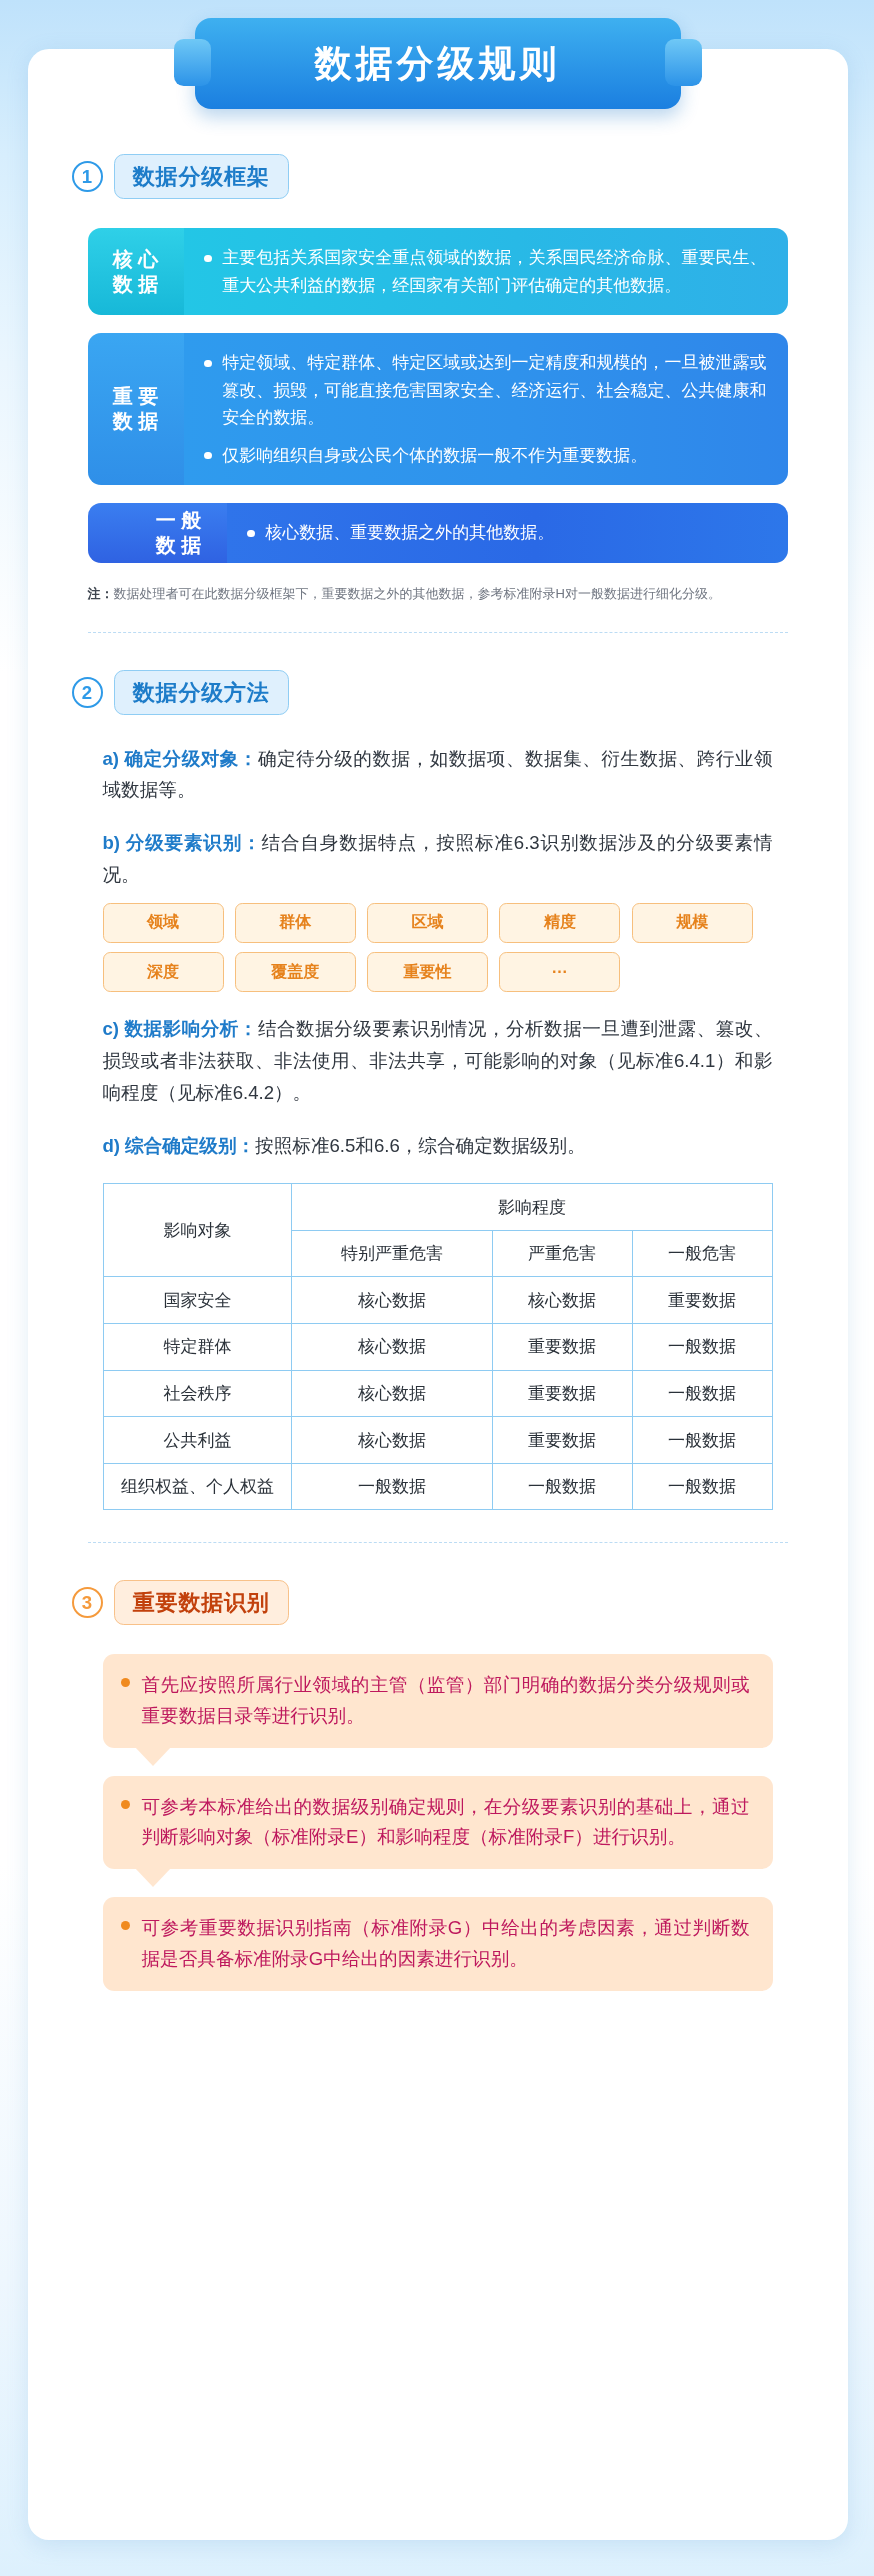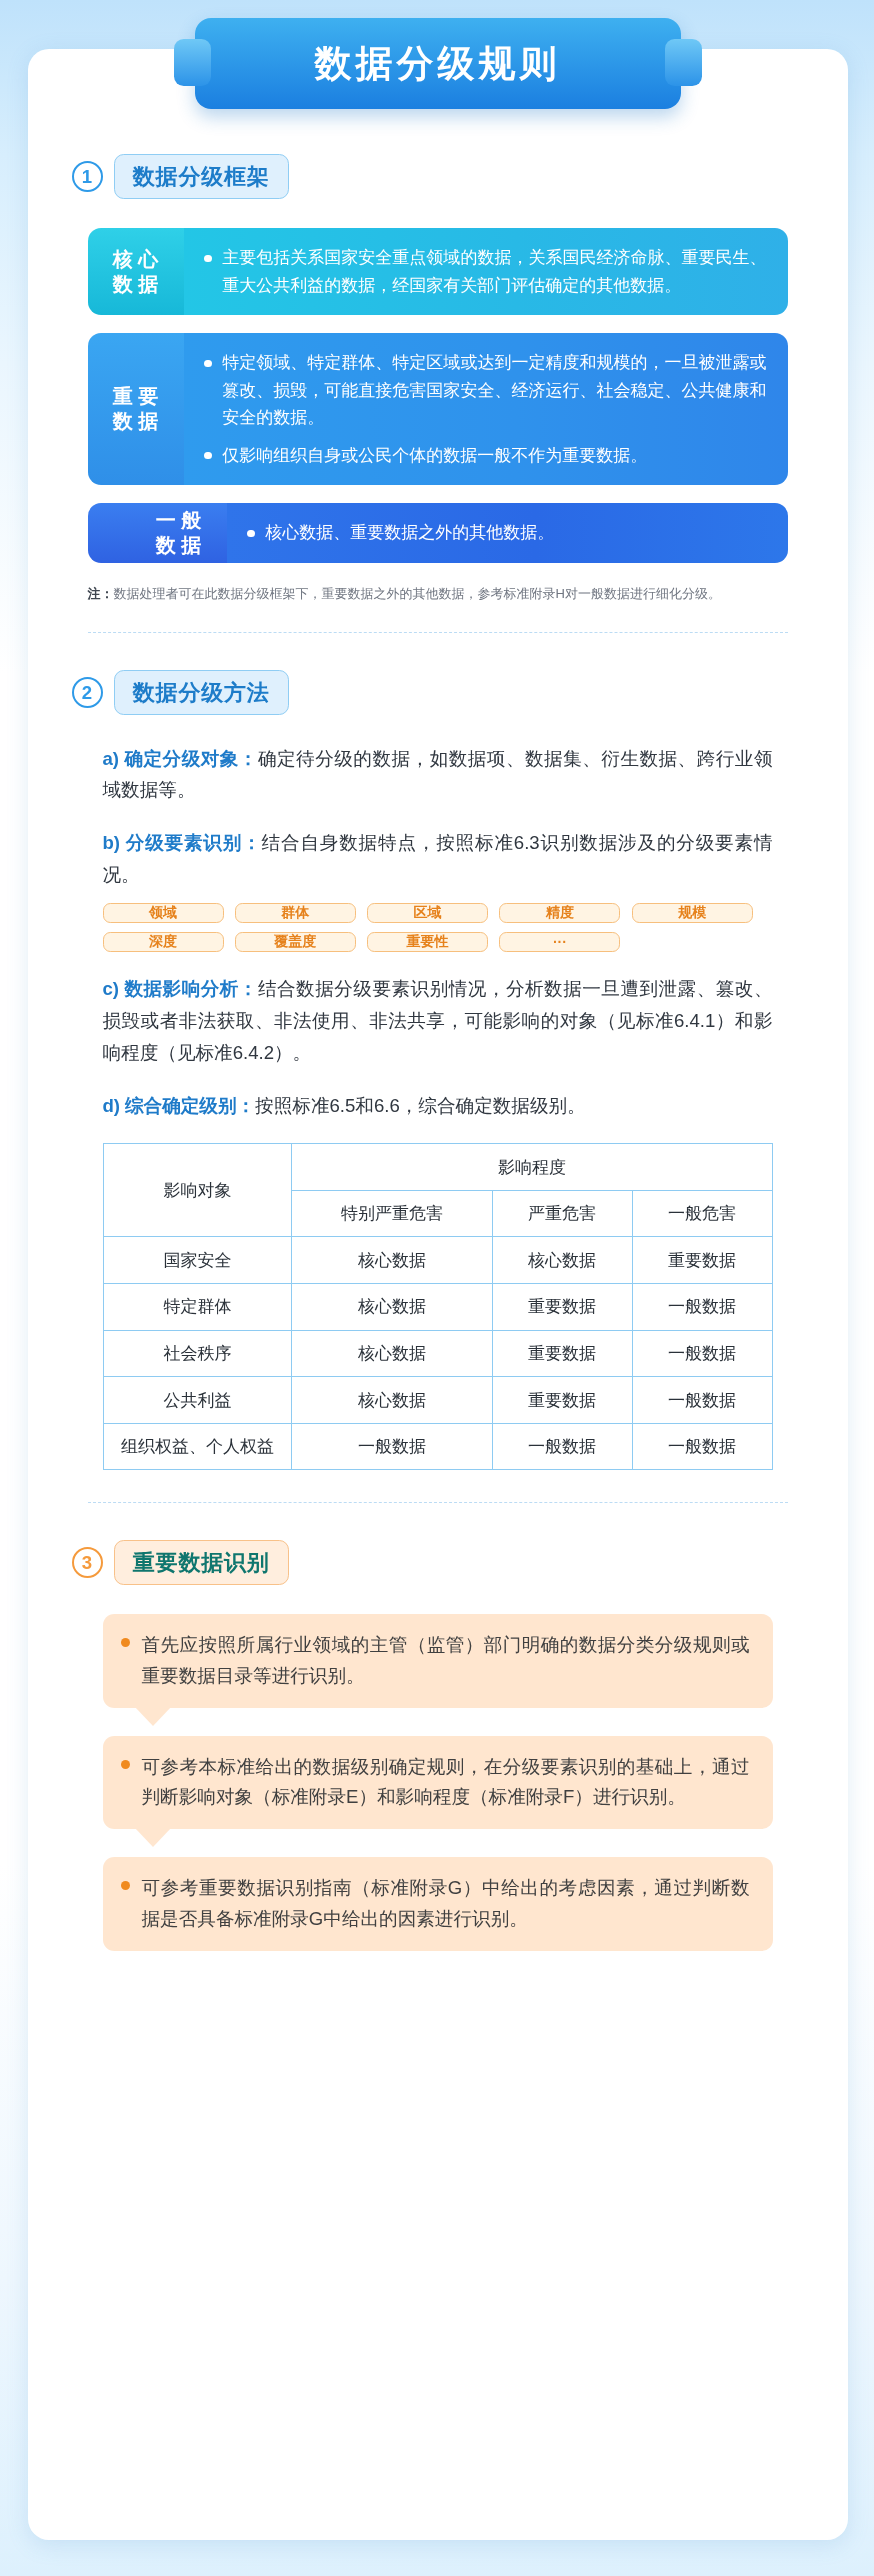--- a/index.html
+++ b/index.html
@@ -65,21 +65,21 @@
     font-size:18.6px;font-weight:bold;
     display:flex;align-items:center;justify-content:center;
     box-sizing:border-box;
   }
   .sec-num.orange{border-color:#f59a3c;color:#f59a3c;}
   .sec-label{
     padding:6.5px 18px;border-radius:9.7px;
     background:#dff0fd;border:1.6px solid #8fcdf4;
     color:#1d7cc9;font-size:22px;font-weight:bold;letter-spacing:0.8px;
   }
-  .sec-label.orange{background:#ffeede;border-color:#f8c189;color:#0f766e;}
+  .sec-label.orange{background:#ffeede;border-color:#f8c189;color:#c2410c;}
   
   .fw{
     margin:29px 60px 0 60px;
   }
   .fw-row{
     position:relative;
     display:flex;
     margin-bottom:18px;
     border-radius:13px;
     overflow:visible;
@@ -137,23 +137,23 @@
     font-size:18.6px;line-height:1.72;color:#303740;text-align:justify;
   }
   .meth-key{color:#1f7bc9;font-weight:bold;margin-top:25px;}
   .meth-idx{color:#1f7bc9;font-weight:bold;margin-right:4.9px;}
   
   .chips{
     margin:11.3px 0 3.2px 0;
     display:flex;flex-wrap:wrap;gap:9.7px 11.3px;
   }
   .chip{
-    width:121px;height:20px;
+    width:121px;height:40px;
     background:#fff4e3;border:1.6px solid #f7bf7d;border-radius:7.3px;
-    color:#e6821c;font-size:14px;font-weight:bold;
+    color:#e6821c;font-size:16px;font-weight:bold;
     display:flex;align-items:center;justify-content:center;
     box-sizing:border-box;
   }
   
   .tbl-wrap{margin:21px 75px 0 75px;}
   table.grade{
     border-collapse:collapse;width:100%;
     border:1.6px solid #8ecbf2;
     background:#ffffff;
   }
@@ -170,21 +170,21 @@
   .c-gen{color:#57c2e8;font-weight:bold;}
   
   .ident{margin:29px 75px 0 75px;}
   .ident-item{
     position:relative;
     background:#ffe6cf;
     border-radius:11.3px;
     padding:16px 23px 16px 39px;
     box-sizing:border-box;
     margin-bottom:27.5px;
-    font-size:18.6px;line-height:1.66;color:#404040;text-align:justify;
+    font-size:18.6px;line-height:1.66;color:#be185d;text-align:justify;
   }
   .ident-item:last-child{margin-bottom:0;}
   .ident-item::before{
     content:"";position:absolute;left:18px;top:24px;
     width:9px;height:9px;border-radius:50%;background:#f08a1f;
   }
   .ident-item .arrow{
     position:absolute;left:32px;bottom:-18px;
     width:0;height:0;
     border-left:18px solid transparent;

